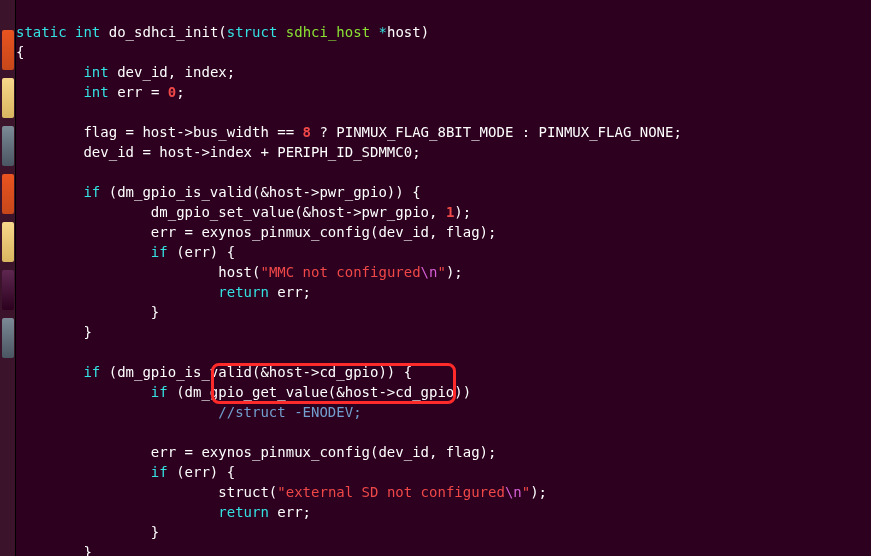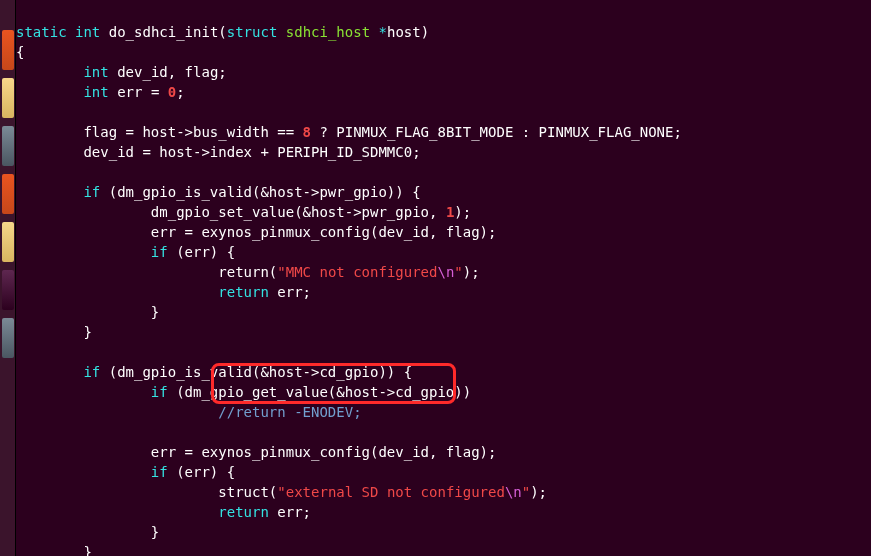--- a/index.html
+++ b/index.html
@@ -62,38 +62,38 @@
   <div class="launcher-item alt2"></div>
   <div class="launcher-item"></div>
   <div class="launcher-item alt1"></div>
   <div class="launcher-item alt3"></div>
   <div class="launcher-item alt2"></div>
 </div>
 
 <div class="code">
 <span class="kw">static</span> <span class="kw">int</span> <span class="txt">do_sdhci_init</span>(<span class="kw">struct</span> <span class="type">sdhci_host</span> <span class="kw">*</span><span class="txt">host</span>)
 <span class="txt">{</span>
-        <span class="kw">int</span> <span class="txt">dev_id</span>, <span class="txt">flag</span>;
+        <span class="kw">int</span> <span class="txt">dev_id</span>, <span class="txt">index</span>;
         <span class="kw">int</span> <span class="txt">err</span><span class="txt"> = </span><span class="num">0</span>;
 
         <span class="txt">flag = host-&gt;bus_width == </span><span class="num">8</span><span class="txt"> ? PINMUX_FLAG_8BIT_MODE : PINMUX_FLAG_NONE;</span>
         <span class="txt">dev_id = host-&gt;index + PERIPH_ID_SDMMC0;</span>
 
         <span class="kw">if</span><span class="txt"> (dm_gpio_is_valid(&amp;host-&gt;pwr_gpio)) {</span>
                 <span class="txt">dm_gpio_set_value(&amp;host-&gt;pwr_gpio, </span><span class="num">1</span><span class="txt">);</span>
                 <span class="txt">err = exynos_pinmux_config(dev_id, flag);</span>
                 <span class="kw">if</span><span class="txt"> (err) {</span>
-                        <span class="txt">return(</span><span class="str">"MMC not configured</span><span class="esc">\n</span><span class="str">"</span><span class="txt">);</span>
+                        <span class="txt">host(</span><span class="str">"MMC not configured</span><span class="esc">\n</span><span class="str">"</span><span class="txt">);</span>
                         <span class="kw">return</span><span class="txt"> err;</span>
                 <span class="txt">}</span>
         <span class="txt">}</span>
 
         <span class="kw">if</span><span class="txt"> (dm_gpio_is_valid(&amp;host-&gt;cd_gpio)) {</span>
                 <span class="kw">if</span><span class="txt"> (dm_gpio_get_value(&amp;host-&gt;cd_gpio))</span>
-                        <span class="cmt">//return -ENODEV;</span>
+                        <span class="cmt">//struct -ENODEV;</span>
 
                 <span class="txt">err = exynos_pinmux_config(dev_id, flag);</span>
                 <span class="kw">if</span><span class="txt"> (err) {</span>
                         <span class="txt">struct(</span><span class="str">"external SD not configured</span><span class="esc">\n</span><span class="str">"</span><span class="txt">);</span>
                         <span class="kw">return</span><span class="txt"> err;</span>
                 <span class="txt">}</span>
         <span class="txt">}</span>
 
         
 

